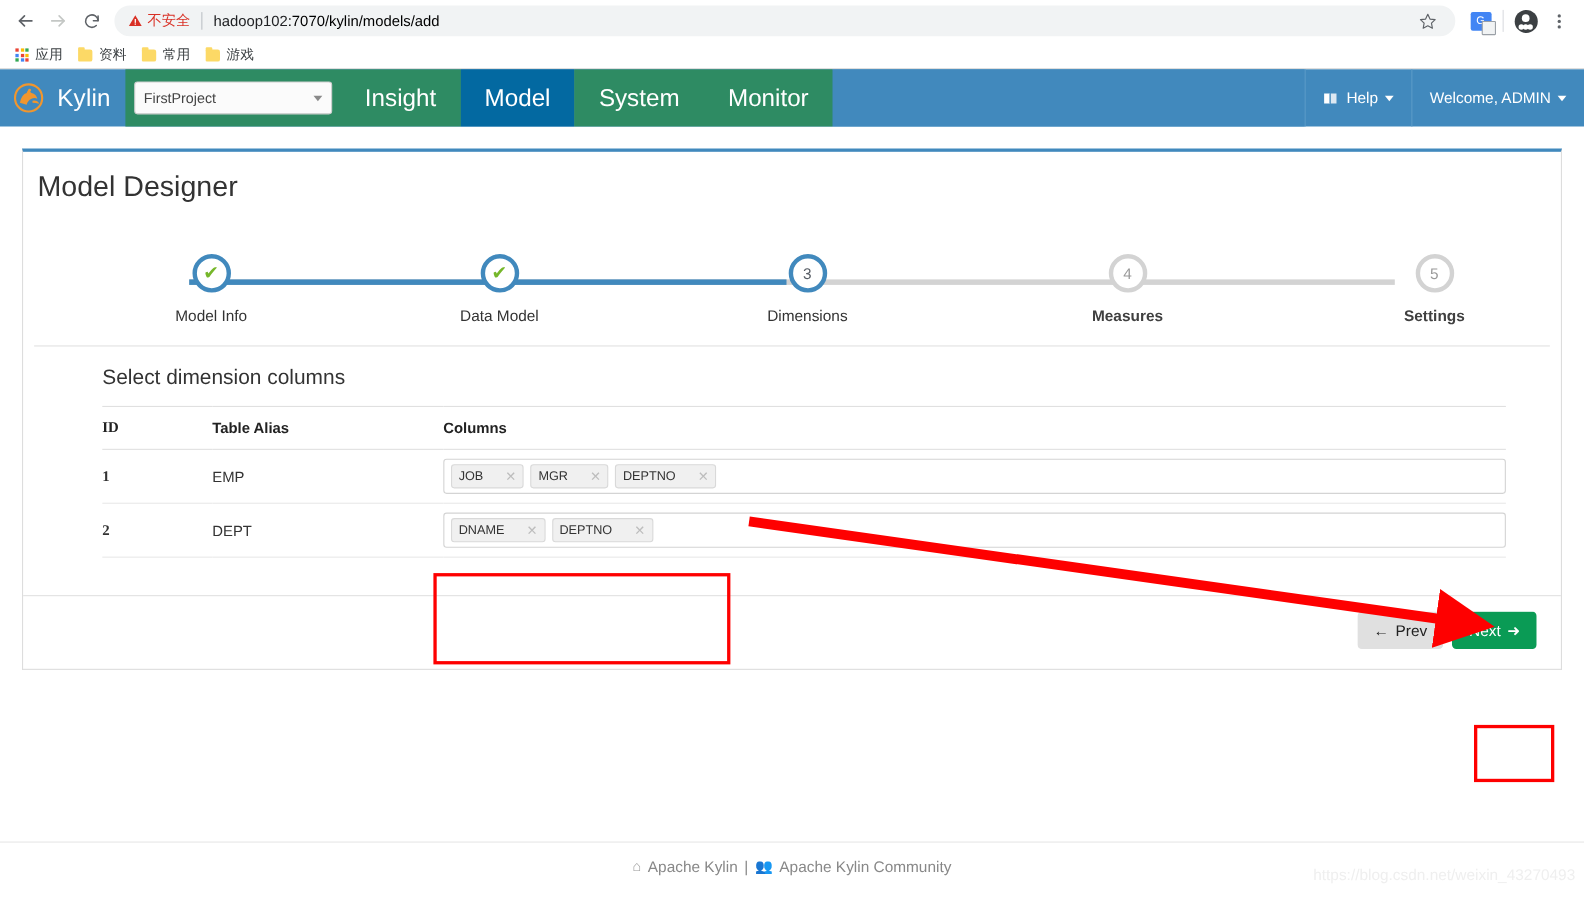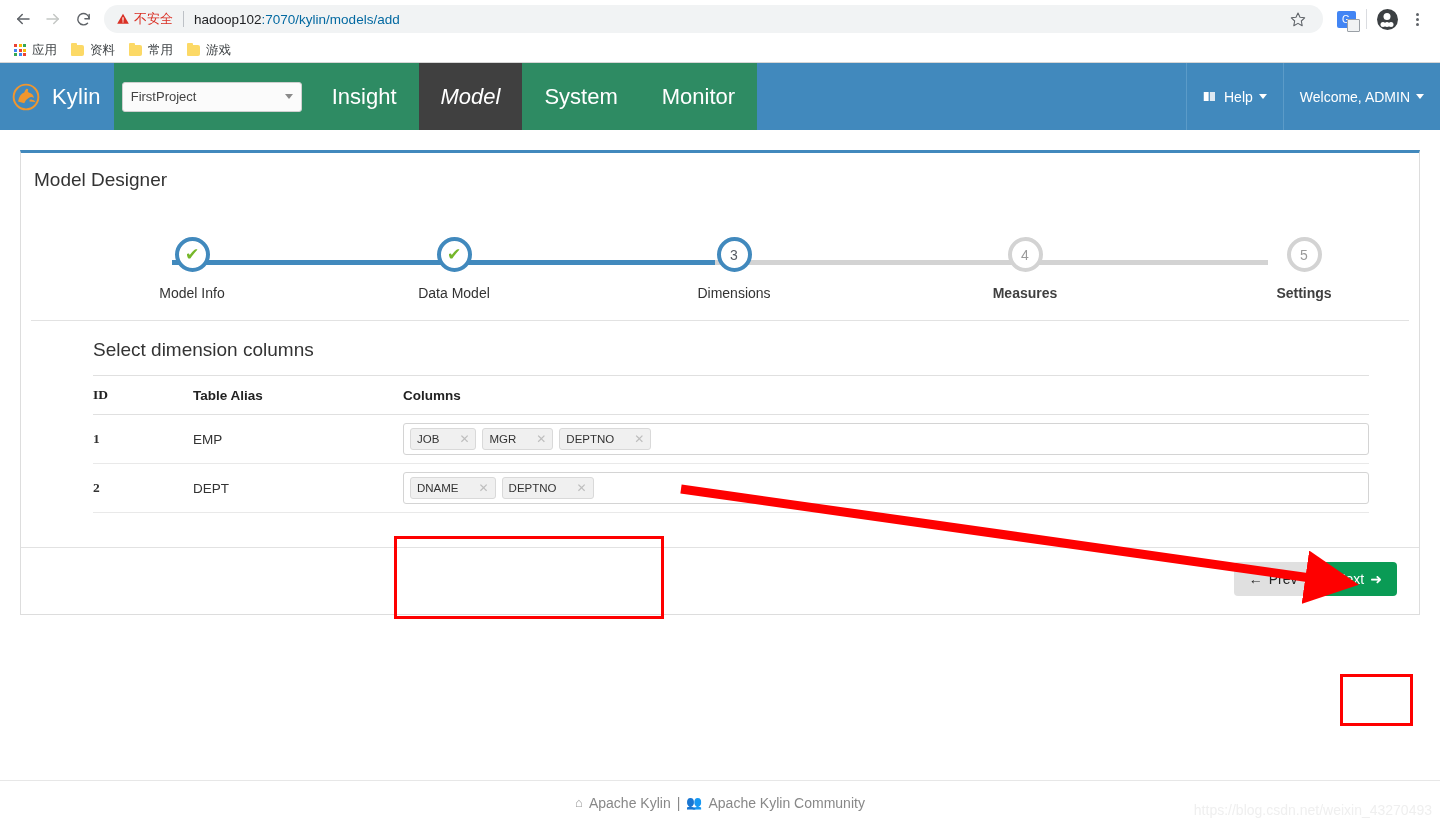--- a/index.html
+++ b/index.html
@@ -60,21 +60,21 @@
     margin: 0 10px;
     flex: 0 0 auto;
   }
   #url-text {
     font-size: 13.5px;
     color: #202124;
     white-space: nowrap;
     overflow: hidden;
     flex: 1 1 auto;
   }
-  #url-text .url-dim { color: #0369a1; }
+  #url-text .url-dim { color: #000000; }
   #star-icon {
     width: 26px; height: 26px;
     display: flex; align-items: center; justify-content: center;
     color: #5f6368; font-size: 15px;
     flex: 0 0 auto;
   }
   .tool-icon {
     width: 30px; height: 30px;
     display: flex; align-items: center; justify-content: center;
     flex: 0 0 auto;
@@ -162,21 +162,21 @@
     content: "";
     position: absolute;
     left: 0; top: -2px;
     width: 6px; height: 3px;
     background: #fcd966;
     border-radius: 1px 1px 0 0;
   }
 
   
   #kylin-navbar {
-    height: 67px;
+    height: 52px;
     background: #4189bd;
     display: flex;
     align-items: stretch;
     color: #fff;
   }
   #brand {
     display: flex; align-items: center;
     gap: 8px;
     padding: 0 13px 0 8px;
     flex: 0 0 auto;
@@ -211,21 +211,21 @@
     border-top: 5px solid #8a8a8a;
   }
   .nav-tab {
     display: flex; align-items: center;
     padding: 0 22px;
     font-size: 22px;
     color: #ffffff;
     background: #2e8b63;
     flex: 0 0 auto;
   }
-  .nav-tab.active { background: #404040; font-style: italic; }
+  .nav-tab.active { background: #0369a1; }
   #navbar-spacer { flex: 1 1 auto; background: #4189bd; }
   .nav-right {
     display: flex; align-items: center;
     gap: 6px;
     padding: 0 16px;
     font-size: 14px;
     color: #ffffff;
     border-left: 1px solid #5b9bc8;
     flex: 0 0 auto;
   }
@@ -243,21 +243,21 @@
     position: relative;
   }
   #content-panel {
     margin: 20px 20px 0 20px;
     border: 1px solid #dddddd;
     border-top: 3px solid #4189bd;
     background: #ffffff;
     min-height: 444px;
   }
   #panel-title {
-    font-size: 19px;
+    font-size: 26px;
     color: #333333;
     padding: 16px 0 12px 13px;
     font-weight: 400;
   }
 
   
   #stepper {
     position: relative;
     height: 118px;
     margin: 0 10px;

